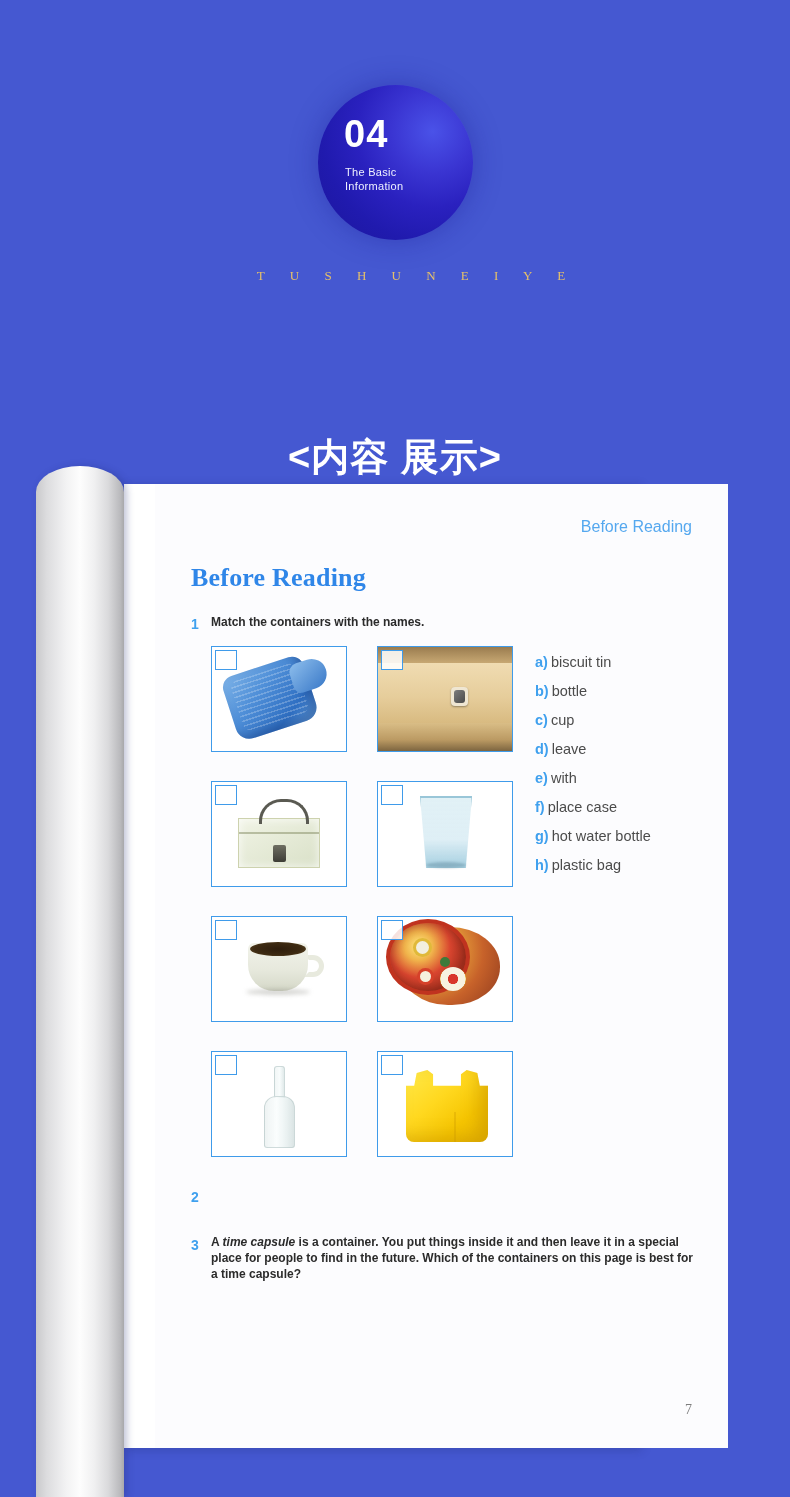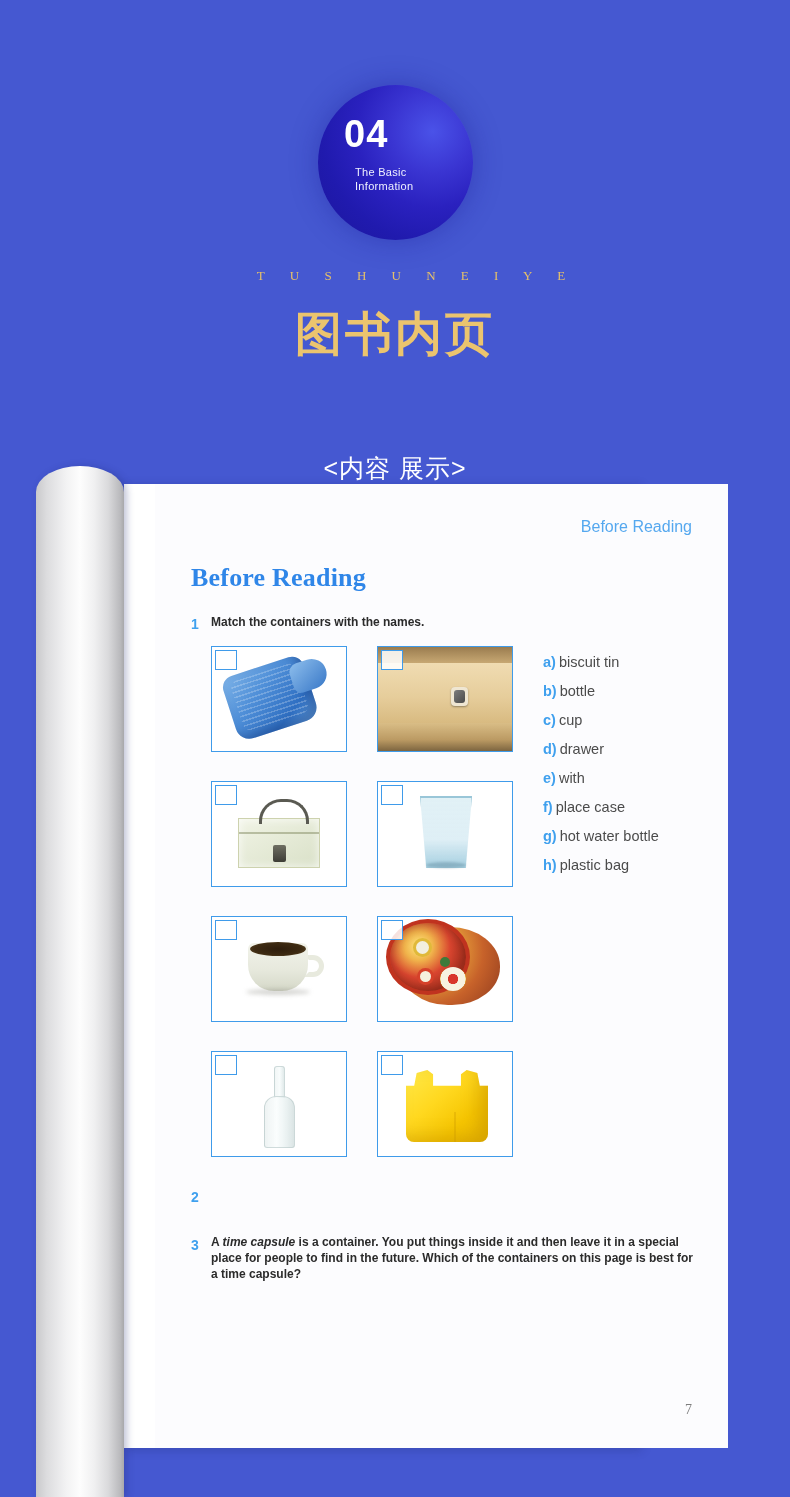--- a/index.html
+++ b/index.html
@@ -41,21 +41,21 @@
     top: 30px;
     color: #ffffff;
     font-size: 38px;
     font-weight: bold;
     letter-spacing: 1px;
     line-height: 1;
   }
 
   .badge-sub {
     position: absolute;
-    left: 37px;
+    left: 27px;
     top: 80px;
     color: #eef0ff;
     font-size: 11px;
     line-height: 14px;
     letter-spacing: .3px;
   }
 
   .latin-title {
     position: absolute;
     top: 268px;
@@ -77,27 +77,28 @@
     width: 790px;
     text-align: center;
     color: #ebc46e;
     font-size: 47px;
     font-weight: bold;
     letter-spacing: 3px;
   }
 
   .section-label {
     position: absolute;
-    top: 452px;
+    top: 432px;
     left: 0;
     width: 790px;
     text-align: center;
     color: #ffffff;
-    font-size: 25px;
+    font-size: 38px;
     letter-spacing: 1px;
+    font-weight: bold;
   }
 
   
   .page-roll {
     position: absolute;
     left: 36px;
     top: 466px;
     width: 88px;
     height: 1031px;
     background: linear-gradient(to right,
@@ -391,21 +392,21 @@
   }
   .bag-fold {
     position: absolute; left: 48px; top: 42px;
     width: 2px; height: 48px;
     background: rgba(200,150,0,.3);
   }
 
   
   .word-list {
     margin-top: 2px;
-    margin-left: 12px;
+    margin-left: 4px;
   }
   .word-item {
     font-size: 14.5px;
     line-height: 29px;
     color: #4b4b4b;
     white-space: nowrap;
   }
   .word-key {
     color: #3fa0ee;
     font-weight: bold;
@@ -431,21 +432,20 @@
 
   <div class="badge-circle">
     <div class="badge-num">04</div>
     <div class="badge-sub">
       <div>The Basic</div>
       <div>Information</div>
     </div>
   </div>
 
   <div class="latin-title">T U S H U N E I Y E</div>
-  <div class="cn-title">图书内页</div>
   <div class="section-label">&lt;内容 展示&gt;</div>
 </div>
 
 <div class="page-roll"></div>
 
 <div class="book-page">
   <div class="page-inner">
 
     <div class="running-head">Before Reading</div>
 
@@ -543,21 +543,21 @@
         <div class="word-item">
           <span class="word-key">a)</span><span>biscuit tin</span>
         </div>
         <div class="word-item">
           <span class="word-key">b)</span><span>bottle</span>
         </div>
         <div class="word-item">
           <span class="word-key">c)</span><span>cup</span>
         </div>
         <div class="word-item">
-          <span class="word-key">d)</span><span>drawer</span>
+          <span class="word-key">d)</span><span>leave</span>
         </div>
         <div class="word-item">
           <span class="word-key">e)</span><span>with</span>
         </div>
         <div class="word-item">
           <span class="word-key">f)</span><span>place case</span>
         </div>
         <div class="word-item">
           <span class="word-key">g)</span><span>hot water bottle</span>
         </div>

